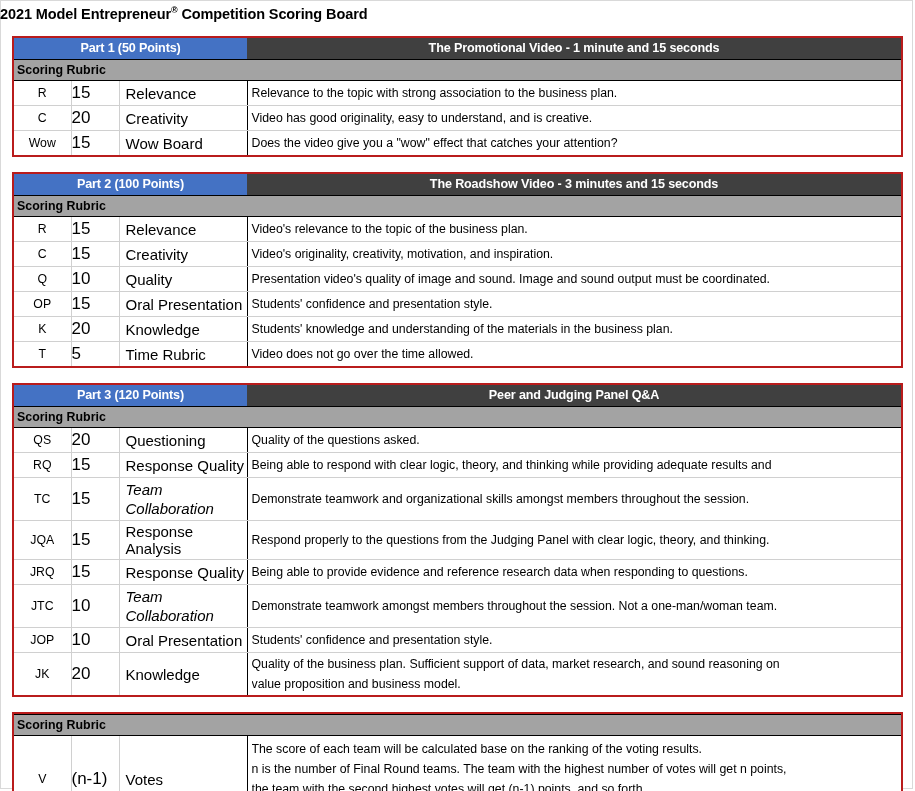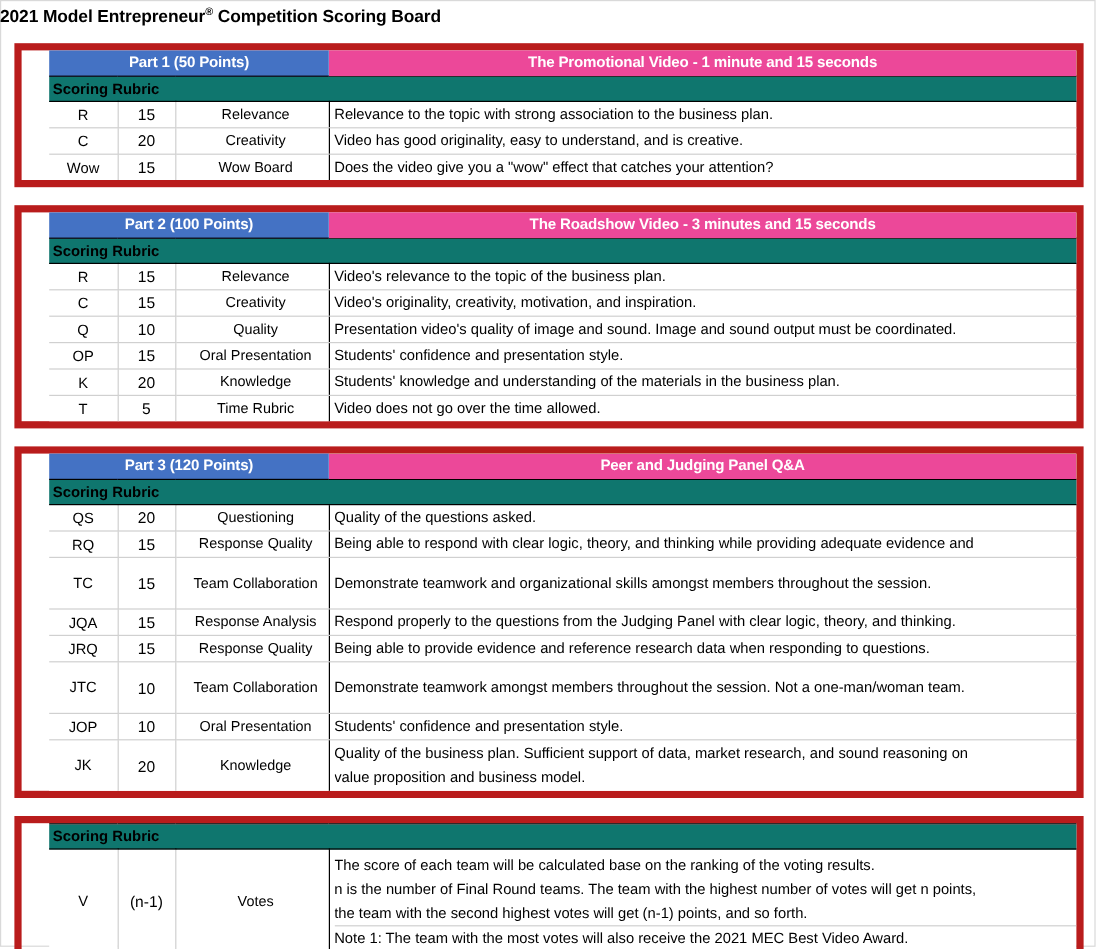--- a/index.html
+++ b/index.html
@@ -39,24 +39,23 @@
     line-height: 18px;
   }
   .doc-title sup {
     font-size: 9px;
     vertical-align: super;
     line-height: 0;
   }
 
   .section {
     margin: 0 12px 15px 12px;
-    border: 6px solid #b91c1c;
+    border: 2px solid #b91c1c;
     border-collapse: collapse;
     box-sizing: border-box;
-    padding-left: 23px;
   }
   .section:last-of-type { margin-bottom: 0; }
 
   table.rubric {
     width: 100%;
     border-collapse: collapse;
     table-layout: fixed;
     font-size: 12.3px;
   }
   table.rubric col.c-code  { width: 57px; }
@@ -71,21 +70,21 @@
     font-weight: bold;
     font-size: 12.6px;
     text-align: center;
     height: 21px;
     line-height: 21px;
     padding: 0;
     letter-spacing: -0.15px;
     border: none;
   }
   td.part-desc {
-    background: #ec4899;
+    background: #404040;
     color: #ffffff;
     font-weight: bold;
     font-size: 12.6px;
     text-align: center;
     height: 21px;
     line-height: 21px;
     padding: 0;
     letter-spacing: -0.15px;
     border: none;
     position: relative;
@@ -95,49 +94,48 @@
     vertical-align: super;
     line-height: 0;
   }
 
   tr.rubric-label-row td {
     font-weight: bold;
     font-size: 12.4px;
     text-align: left;
     padding: 1px 0 1px 3px;
     height: 18px;
-    background: #0f766e;
+    background: #a3a3a3;
     border-top: 1px solid #000000;
     border-bottom: 1px solid #000000;
   }
 
   tr.item-row td {
     border-bottom: 1px solid #d0d0d0;
     padding: 2px 0;
     vertical-align: middle;
     background: #ffffff;
   }
   tr.item-row:last-child td {
     border-bottom: none;
   }
   td.cell-code {
     text-align: center;
     border-right: 1px solid #d0d0d0;
     font-size: 12.3px;
   }
   td.cell-pts {
-    text-align: center;
     border-right: 1px solid #d0d0d0;
-    font-size: 13px;
+    font-size: 17px;
   }
   td.cell-name {
-    text-align: center;
+    text-align: left;
     padding-left: 6px !important;
     border-right: 1px solid #000000;
-    font-size: 12px;
+    font-size: 15px;
     line-height: 17px;
   }
   td.cell-desc {
     text-align: left;
     padding-left: 4px !important;
     padding-right: 2px !important;
     font-size: 12.3px;
     line-height: 17px;
     white-space: nowrap;
     overflow: hidden;
@@ -152,20 +150,21 @@
   }
   .desc-line.ruled {
     border-top: 1px solid #d0d0d0;
   }
   td.cell-desc.multiline {
     padding: 0 0 0 4px !important;
   }
   .name-two-line {
     display: block;
     line-height: 19px;
+    font-style: italic;
   }
   tr.tall td { height: 38px; }
   tr.votes-row td { height: 82px; }
 </style>
 </head>
 <body>
 
 <div class="page-frame"></div>
 
 <div class="doc">
@@ -285,21 +284,21 @@
         <tr class="item-row">
           <td class="cell-code">QS</td>
           <td class="cell-pts">20</td>
           <td class="cell-name">Questioning</td>
           <td class="cell-desc">Quality of the questions asked.</td>
         </tr>
         <tr class="item-row">
           <td class="cell-code">RQ</td>
           <td class="cell-pts">15</td>
           <td class="cell-name">Response Quality</td>
-          <td class="cell-desc">Being able to respond with clear logic, theory, and thinking while providing adequate evidence and</td>
+          <td class="cell-desc">Being able to respond with clear logic, theory, and thinking while providing adequate results and</td>
         </tr>
         <tr class="item-row tall">
           <td class="cell-code">TC</td>
           <td class="cell-pts">15</td>
           <td class="cell-name">
               <span class="name-two-line">Team Collaboration</span>
             </td>
           <td class="cell-desc">Demonstrate teamwork and organizational skills amongst members throughout the session.</td>
         </tr>
         <tr class="item-row">

